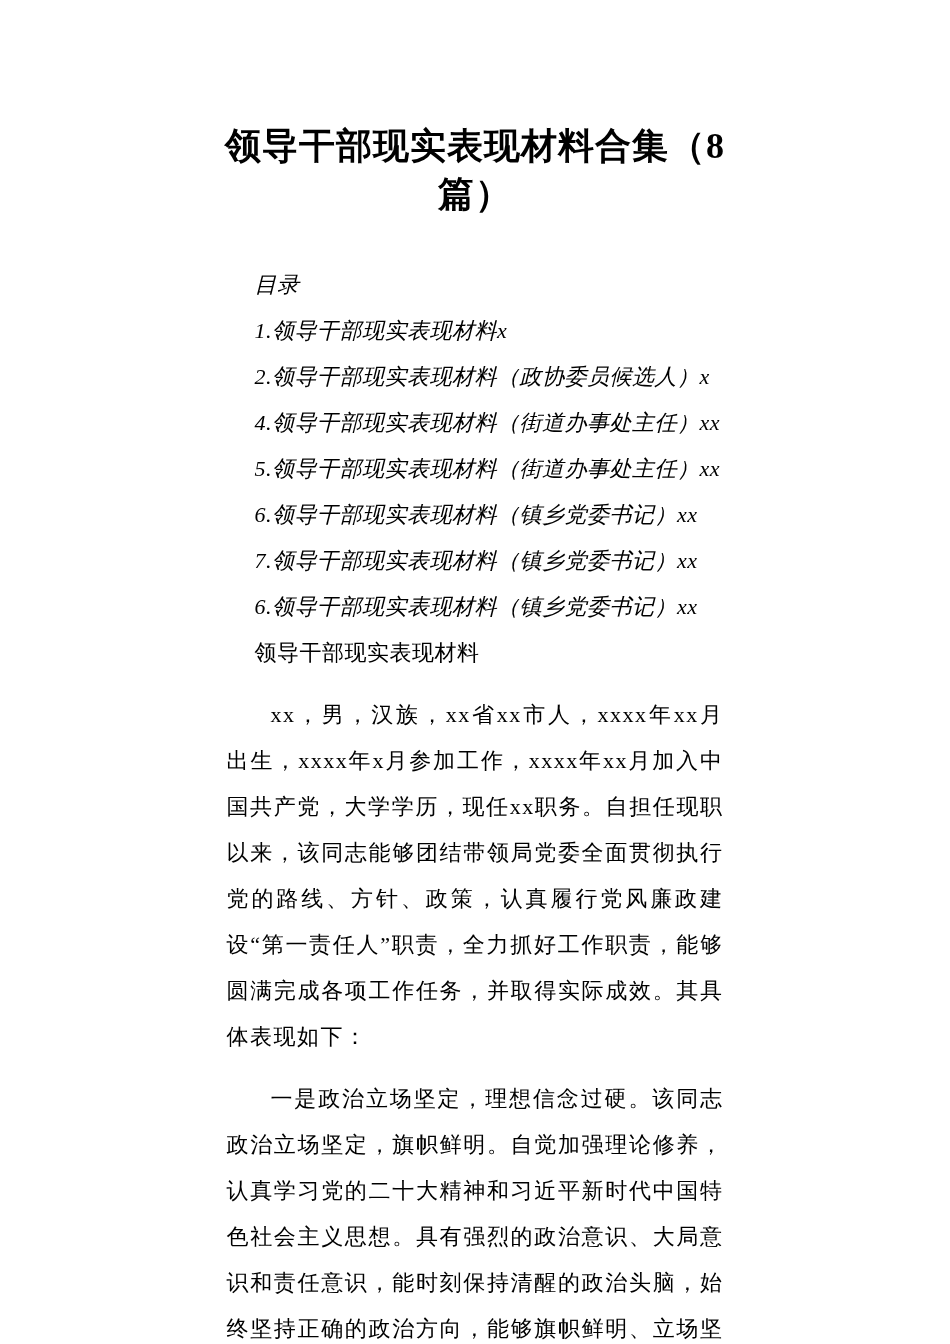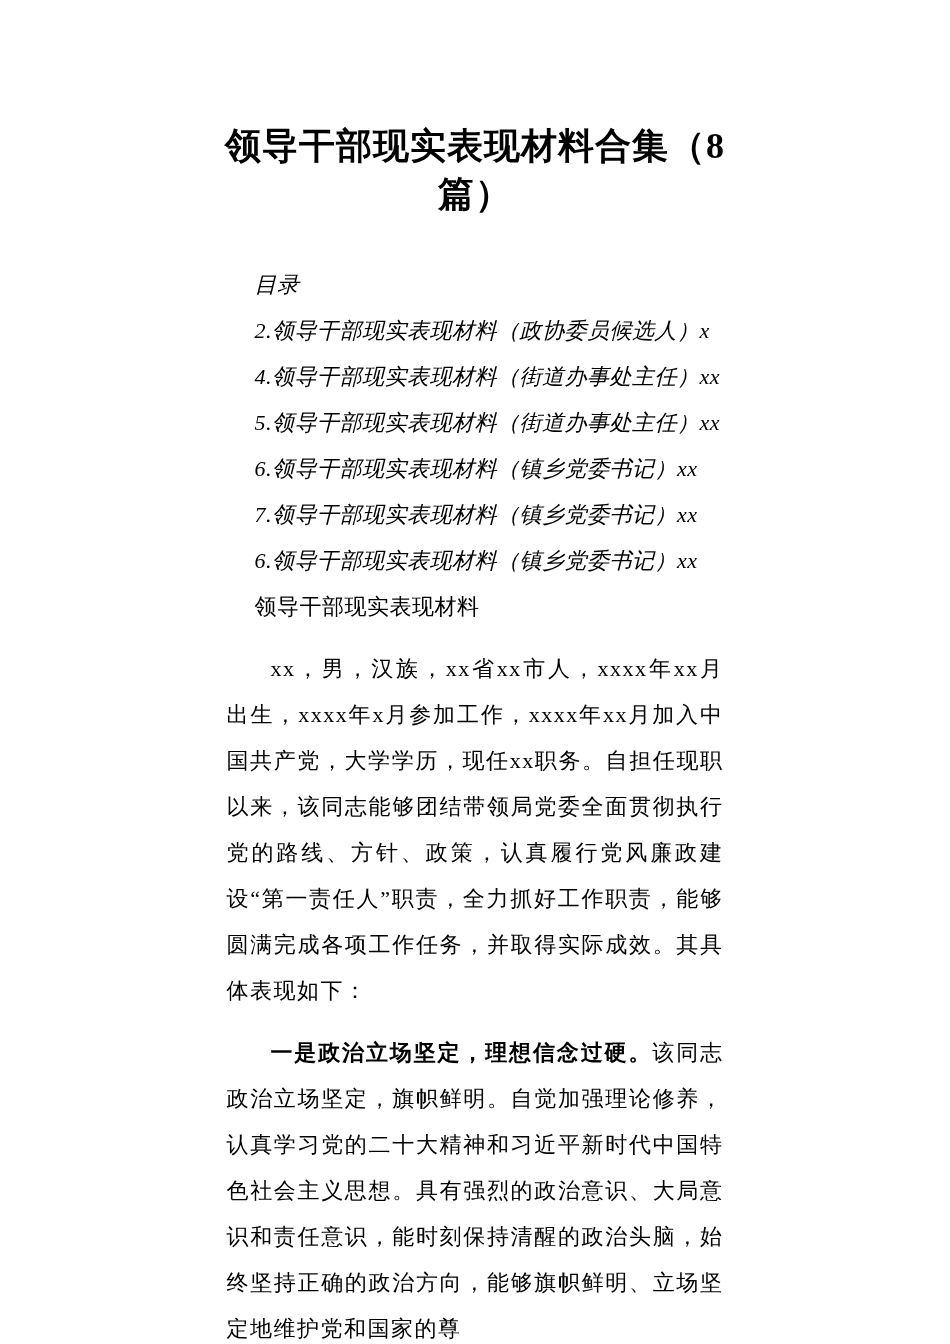--- a/index.html
+++ b/index.html
@@ -43,33 +43,34 @@
     line-height: 46px;
     text-indent: 2em;
     text-align: justify;
     letter-spacing: 1.5px;
   }
   .toc-block {
     margin: 0 0 0 0;
     font-style: italic;
   }
   .bold-lead {
-    font-weight: bold;
+    font-weight: normal;
   }
 </style>
 </head>
 <body>
 
 <div class="page">
   <div class="content">
 
     <h1 class="doc-title">领导干部现实表现材料合集（8篇）</h1>
 
     <div class="toc-block">
       <div class="doc-line">目录</div>
+      <div class="doc-line">1.领导干部现实表现材料x</div>
       <div class="doc-line">2.领导干部现实表现材料（政协委员候选人）x</div>
       <div class="doc-line">4.领导干部现实表现材料（街道办事处主任）xx</div>
       <div class="doc-line">5.领导干部现实表现材料（街道办事处主任）xx</div>
       <div class="doc-line">6.领导干部现实表现材料（镇乡党委书记）xx</div>
       <div class="doc-line">7.领导干部现实表现材料（镇乡党委书记）xx</div>
       <div class="doc-line">6.领导干部现实表现材料（镇乡党委书记）xx</div>
     </div>
 
     <div class="doc-line">领导干部现实表现材料</div>
 

